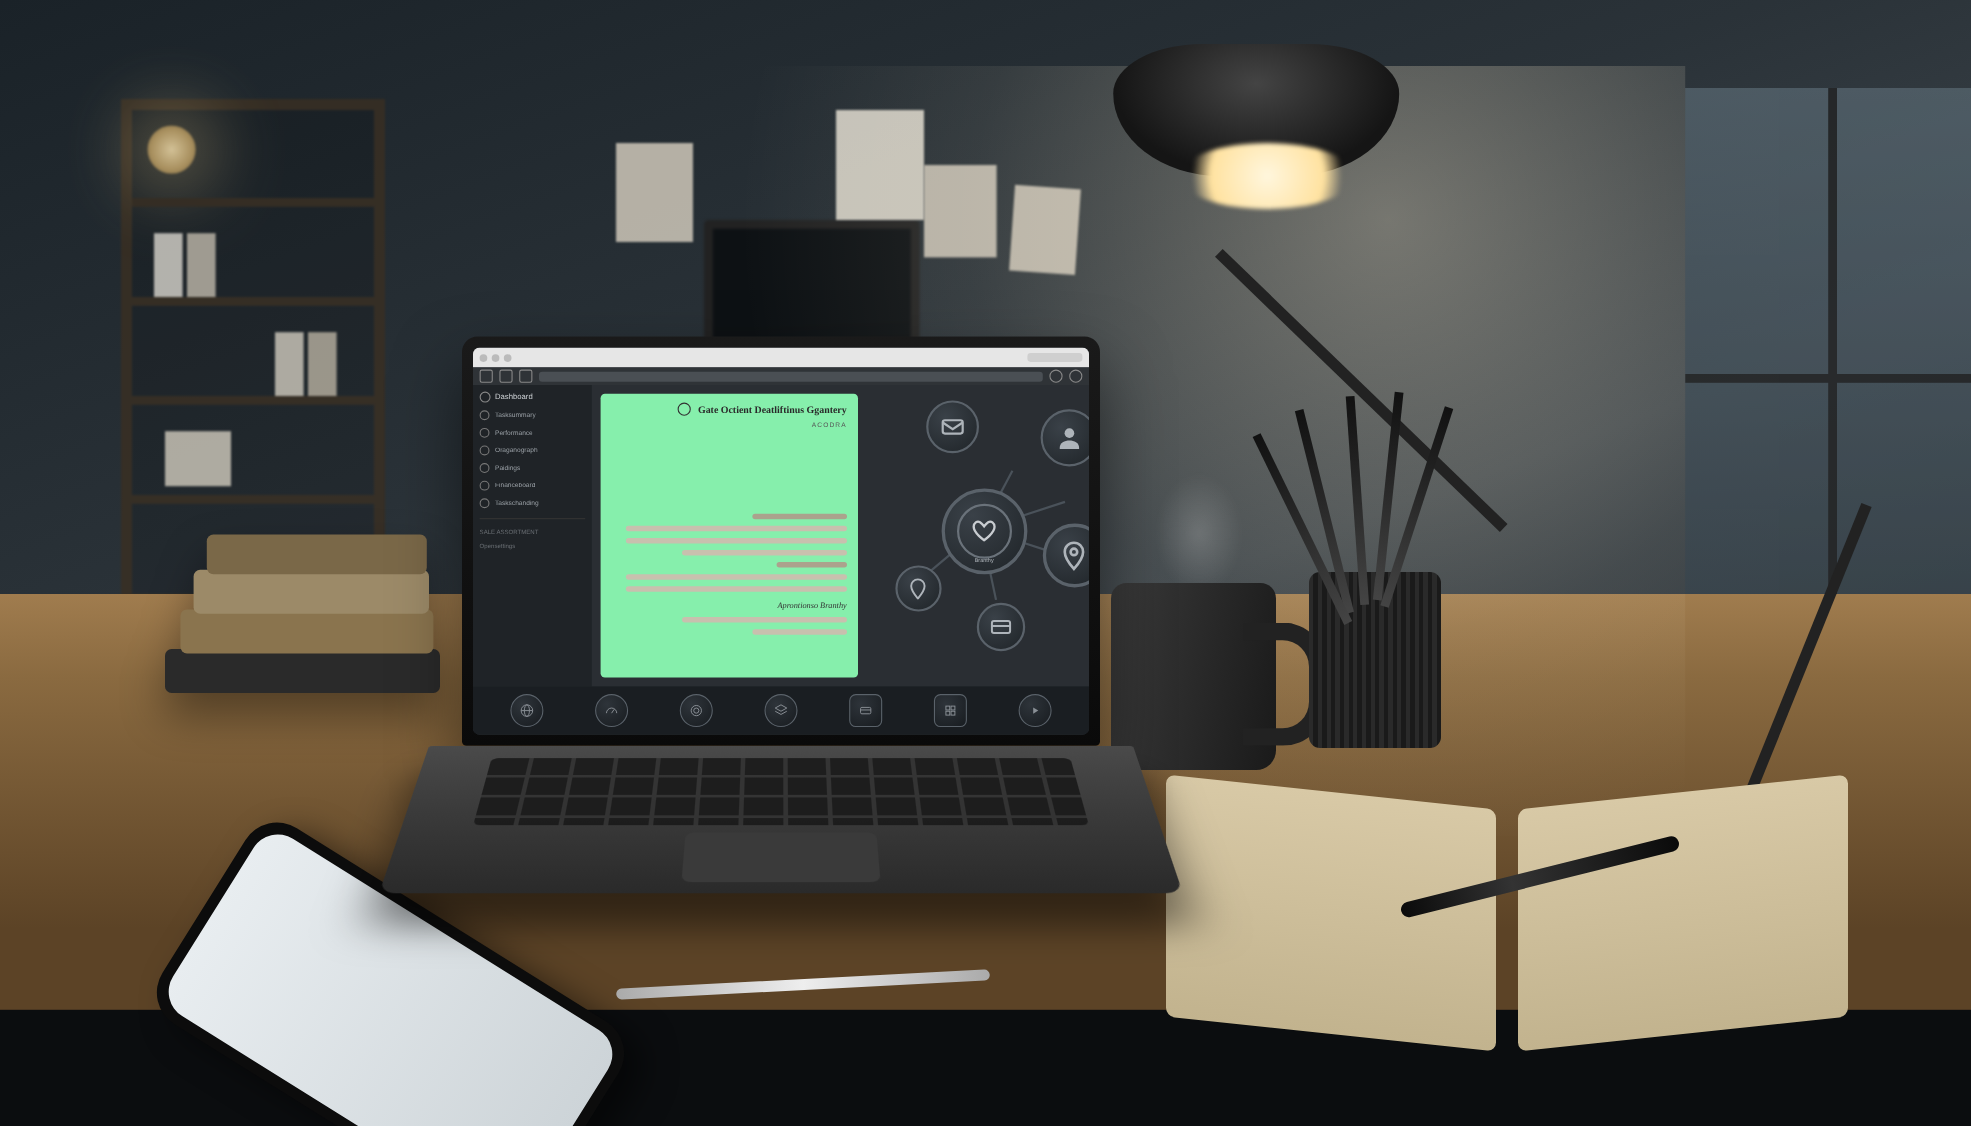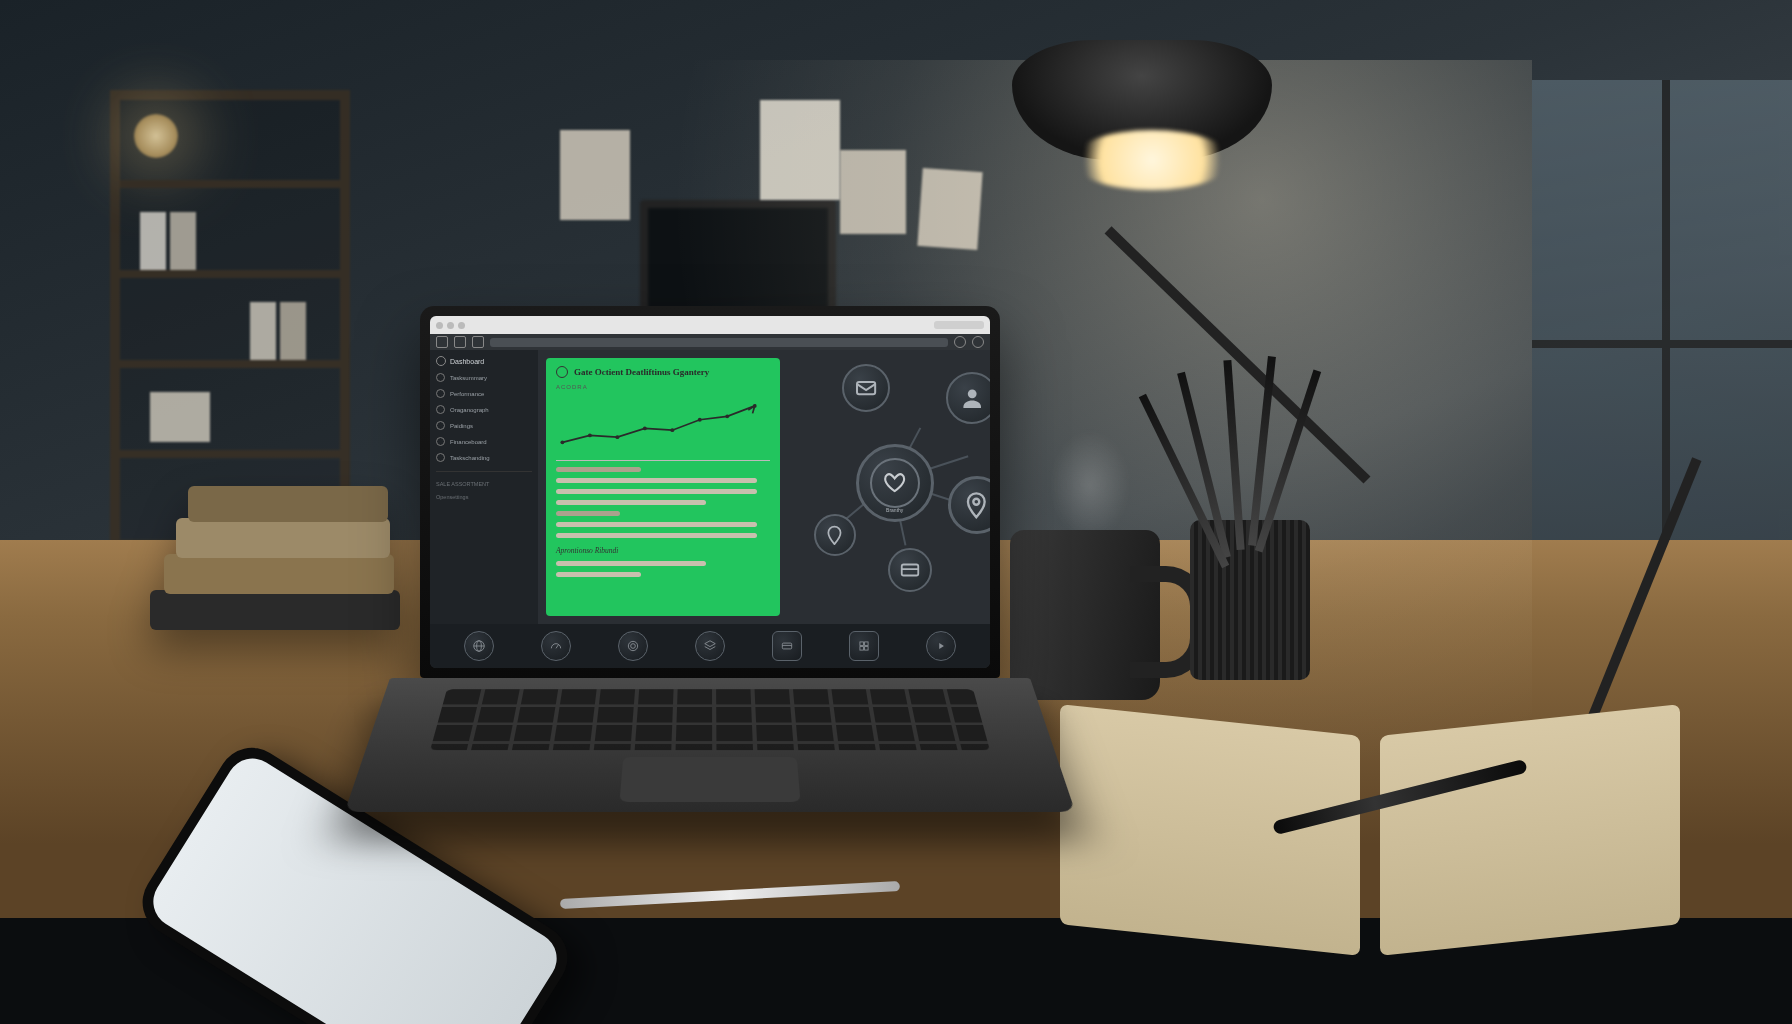--- a/index.html
+++ b/index.html
@@ -65,21 +65,21 @@
   .body{flex:1;display:flex;min-height:0;}
   .side{width:108px;background:#1f2327;padding:6px 6px;box-sizing:border-box;display:flex;flex-direction:column;gap:7px;font-size:6px;color:#9aa0a6;}
   .side .hdr{color:#d0d4d8;font-size:7px;display:flex;align-items:center;gap:4px;}
   .side .hdr:before{content:"";width:8px;height:8px;border:1px solid #888;border-radius:50%;}
   .sit{display:flex;align-items:center;gap:5px;}
   .sit:before{content:"";width:7px;height:7px;border:1px solid #777;border-radius:50%;flex:none;}
   .sit span{display:block;overflow:hidden;white-space:nowrap;}
   .side .sep{height:1px;background:#333;margin:2px 0;}
   .side .ftr{font-size:5.5px;color:#6a6f74;}
   .main{flex:1;display:flex;min-height:0;}
-  .panel{flex:1.1;background:#22c55e;margin:8px;border-radius:4px;padding:8px 10px;box-sizing:border-box;display:flex;flex-direction:column;gap:6px;}
+  .panel{flex:1.1;background:#86efac;margin:8px;border-radius:4px;padding:8px 10px;box-sizing:border-box;display:flex;flex-direction:column;gap:6px;align-items:flex-end;}
   .ptop{display:flex;align-items:center;gap:6px;}
   .ptop .pic{width:10px;height:10px;border:1.5px solid #333;border-radius:50%;}
   .ptitle{font-family:serif;font-weight:bold;font-size:9px;color:#2a2a2a;}
   .chartbox{height:64px;position:relative;border-bottom:1px solid #bbb;}
   .chartbox svg{position:absolute;inset:0;}
   .line{height:5px;background:#c8c0ae;border-radius:3px;}
   .line.s{width:40%;}
   .line.m{width:70%;}
   .line.l{width:94%;}
   .line.d{background:#aba28d;}
@@ -233,21 +233,21 @@
                   <path id="chartarrow" stroke="#2a2a2a" stroke-width="1.6" fill="none" d="M180 13.25 L186 9.25 L184 16.25"></path>
                 </svg>
               </div>
               <div class="line d s"></div>
               <div class="line l"></div>
               <div class="line l"></div>
               <div class="line m"></div>
               <div class="line d" style="width:30%"></div>
               <div class="line l"></div>
               <div class="line l"></div>
-              <div class="subh">Aprontionso Ribundi</div>
+              <div class="subh">Aprontionso Branthy</div>
               <div class="line m"></div>
               <div class="line s"></div>
             </div>
 
             <div class="viz">
 
               <div class="link" style="left:104px;top:122px;width:60px;transform:rotate(-62deg);"></div>
               <div class="link" style="left:104px;top:122px;width:80px;transform:rotate(-18deg);"></div>
               <div class="link" style="left:104px;top:122px;width:84px;transform:rotate(18deg);"></div>
               <div class="link" style="left:104px;top:122px;width:66px;transform:rotate(78deg);"></div>

